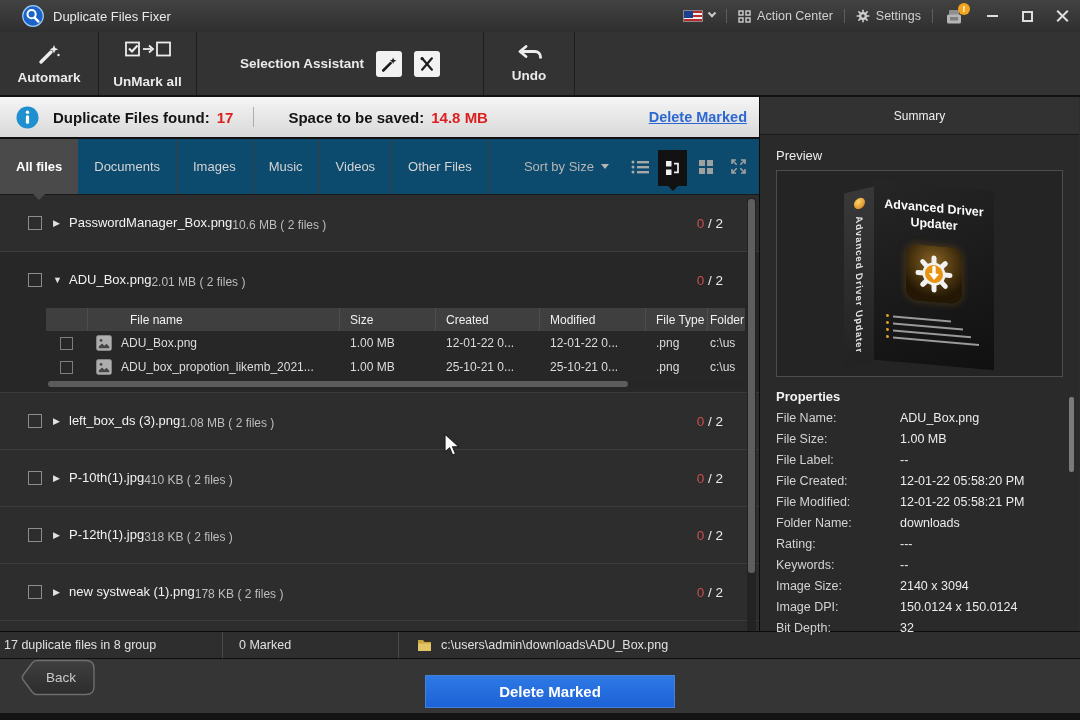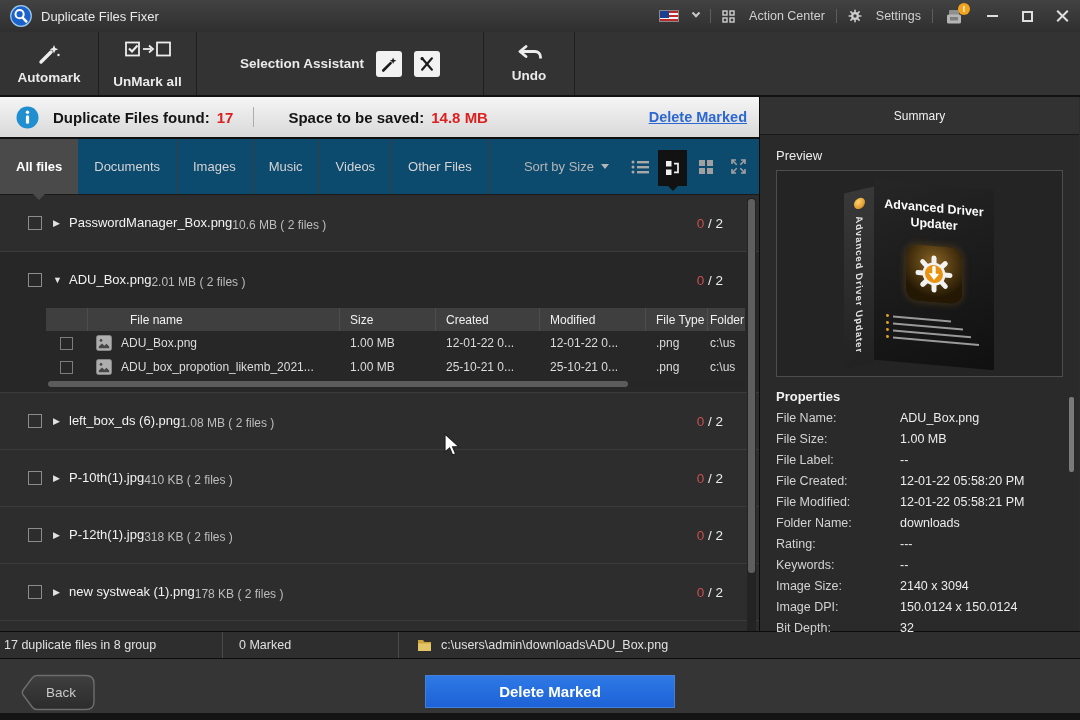--- a/index.html
+++ b/index.html
@@ -6,25 +6,25 @@
   * { box-sizing: border-box; }
   html,body { margin:0; padding:0; }
   body {
     width:1080px; height:720px; overflow:hidden;
     background:#1b1b1b; font-family:"Liberation Sans",sans-serif;
     -webkit-font-smoothing:antialiased;
   }
   .window { position:relative; width:1080px; height:720px; background:#2d2d2d; }
 
   
-  .titlebar { height:32px; background:linear-gradient(#424242,#2f2f2f); display:flex; align-items:center; padding-left:10px; }
+  .titlebar { height:32px; background:linear-gradient(#424242,#2f2f2f); display:flex; align-items:center; padding-left:22px; }
   .app-icon { flex:0 0 auto; }
   .title-text { color:#e9e9e9; font-size:13px; margin-left:9px; }
   .titlebar-right { margin-left:auto; display:flex; align-items:center; color:#cfcfcf; font-size:12.5px; height:100%; }
-  .tb-item { display:flex; align-items:center; gap:14px; padding:0 11px; height:100%; cursor:default; }
+  .tb-item { display:flex; align-items:center; gap:6px; padding:0 11px; height:100%; cursor:default; }
   .tb-sep { width:1px; height:14px; background:#5d5d5d; }
   .flag { width:20px; height:12px; position:relative; background:repeating-linear-gradient(#b92b2b 0 2px,#f2f2f2 2px 4px); border:1px solid #888; }
   .flag::after { content:""; position:absolute; left:0; top:0; width:9px; height:7px; background:#1d3f8f; }
   .chev { width:6px; height:6px; border-right:2px solid #c9c9c9; border-bottom:2px solid #c9c9c9; transform:rotate(45deg) translate(-2px,-2px); }
   .offers { position:relative; padding:0 12px; height:100%; display:flex; align-items:center; }
   .badge { position:absolute; top:3px; right:5px; width:12px; height:12px; border-radius:50%; background:#f2a41c; color:#fff; font-size:8.5px; font-weight:bold; display:flex; align-items:center; justify-content:center; }
   .win-btn { width:35px; height:100%; display:flex; align-items:center; justify-content:center; position:relative; }
   .ic-min { width:11px; height:2px; background:#dedede; }
   .ic-max { width:11px; height:11px; border:2px solid #dedede; }
   .ic-close { width:13px; height:13px; position:relative; }
@@ -122,21 +122,21 @@
   
   .statusbar { height:27px; background:#2e2e2e; border-top:1px solid #0c0c0c; display:flex; align-items:center; color:#e0e0e0; font-size:12.5px; }
   .sb-sec { height:100%; display:flex; align-items:center; }
   .sb-1 { width:222px; padding-left:4px; }
   .sb-2 { width:175px; padding-left:16px; }
   .sb-3 { flex:1; padding-left:18px; gap:9px; }
   .sb-sep { width:1px; height:100%; background:#4a4a4a; }
 
   
   .bottombar { height:55px; background:#353535; border-top:1px solid #0e0e0e; position:relative; }
-  .back-btn { position:absolute; left:20px; top:15px; width:76px; height:37px; cursor:pointer;text-decoration:underline; }
+  .back-btn { position:absolute; left:20px; top:0; width:76px; height:37px; cursor:pointer;text-decoration:underline; }
   .back-label { position:absolute; left:26px; top:0; width:46px; height:37px; display:flex; align-items:center; color:#c9c9c9; font-size:13.5px; }
   .delete-btn { position:absolute; left:425px; top:16px; width:250px; height:33px; background:linear-gradient(#2e79e6,#1d62d6); border:1px solid #447fd8; color:#fff; font-weight:bold; font-size:15px; display:flex; align-items:center; justify-content:center; cursor:pointer; }
   .bottom-strip { height:7px; background:#141414; }
 
   .cursor { position:absolute; left:443px; top:433px; z-index:50; pointer-events:none; }
 </style>
 </head>
 <body>
 
 <div class="window">
@@ -404,21 +404,21 @@
       <div class="hscroll">
                 <div class="hthumb"></div>
               </div>
     </div>
   </div>
           <div class="group">
     <div class="group-header">
       <span class="g-check"></span>
       <span class="g-exp">▶</span>
       <span class="g-lines">
-        <span class="g-name">left_box_ds (6).png</span>
+        <span class="g-name">left_box_ds (3).png</span>
         <span class="g-size">1.08 MB  ( 2 files )</span>
       </span>
       <span class="g-count"><span class="m">0</span><span class="sl"> / </span><span class="t">2</span></span>
     </div>
 
   </div>
           <div class="group">
     <div class="group-header">
       <span class="g-check"></span>
       <span class="g-exp">▶</span>

